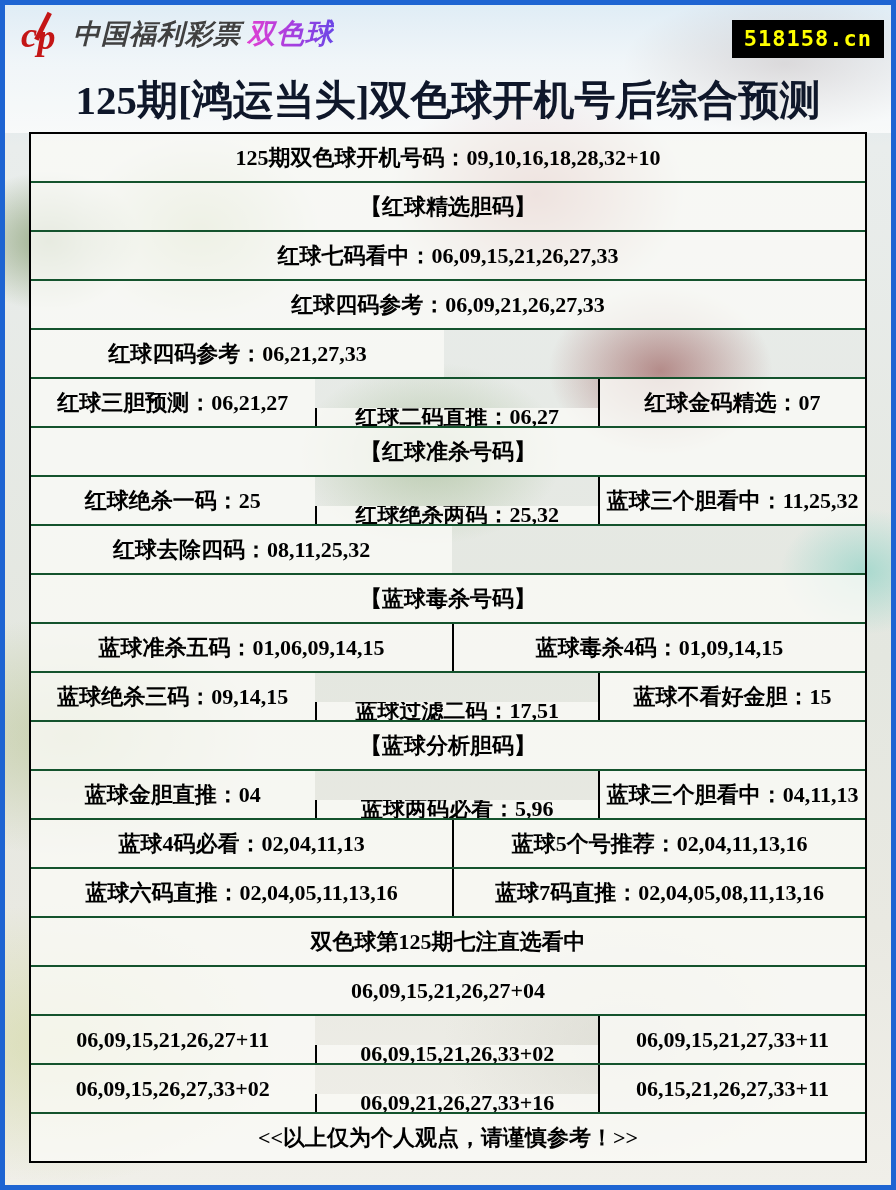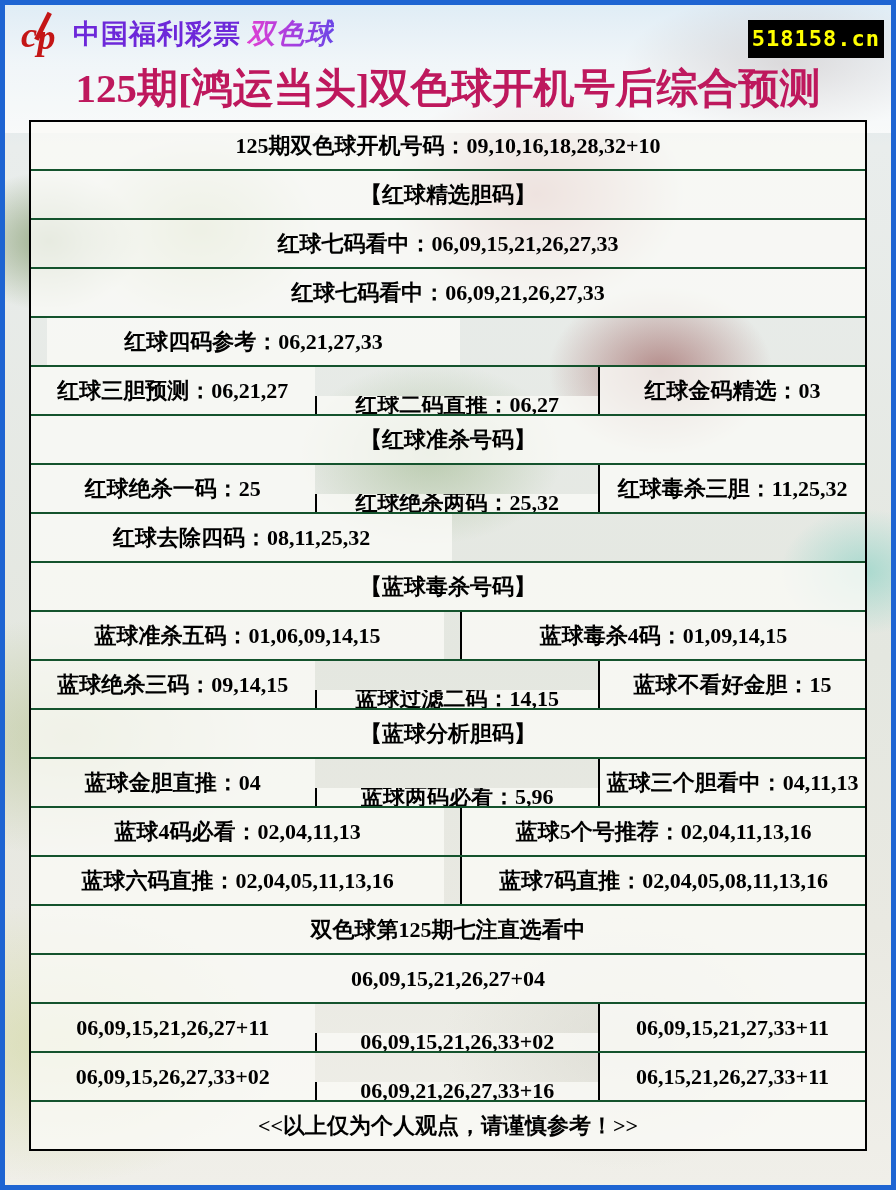--- a/index.html
+++ b/index.html
@@ -35,40 +35,40 @@
     content:"";position:absolute;top:0;left:0;right:0;height:128px;
     background:linear-gradient(180deg,rgba(255,255,255,.55),rgba(255,255,255,.72));
   }
   .content{position:absolute;inset:0;z-index:1;}
   
   .header{position:relative;height:58px;}
   .logo{position:absolute;left:16px;top:6px;display:flex;align-items:center;gap:6px;}
   .logo svg{width:46px;height:46px;}
   .logo-cn{
     font-family:"Liberation Sans","DejaVu Sans",sans-serif;
-    font-weight:bold;font-size:27px;color:#6d28d9;letter-spacing:1px;
+    font-weight:bold;font-size:27px;color:#404040;letter-spacing:1px;font-style:italic;
   }
   .logo-brand{
     font-family:"Liberation Sans","DejaVu Sans",sans-serif;
     font-weight:bold;font-size:28px;font-style:italic;letter-spacing:1px;
     background:linear-gradient(90deg,#e23fd2 0%,#a33fe0 55%,#6b46e6 100%);
     -webkit-background-clip:text;background-clip:text;color:transparent;
   }
   .badge{
     position:absolute;right:7px;top:15px;
     background:#000;color:#ffff00;
     font-family:"DejaVu Sans Mono","Liberation Mono",monospace;
     font-weight:bold;font-size:22px;line-height:38px;
-    padding:0 4px;letter-spacing:1px;
+    padding:0 12px;letter-spacing:1px;
   }
   
   .title{
-    margin:2px 10px 8px 10px;
+    margin:14px 10px 8px 10px;
     text-align:center;
-    font-size:41px;font-weight:bold;color:#be185d;
+    font-size:41px;font-weight:bold;color:#0f172a;
     line-height:1.15;white-space:nowrap;font-family:Liberation Serif, serif;
   }
   
   .ptable{
     width:838px;margin:0 auto;
     box-sizing:border-box;
     border:2px solid #000;
   }
   .prow{
     display:flex;
@@ -79,21 +79,21 @@
   .pcell{
     box-sizing:border-box;
     display:flex;align-items:center;justify-content:center;
     border-left:2px solid #000;
     background:rgba(250,250,246,.80);
     font-size:22px;font-weight:bold;color:#000;
     white-space:nowrap;overflow:hidden;
   }
   .pcell:first-child{border-left:none;}
   .w-full{width:100%;}
-  .w-h1{width:50.5%;} .w-h2{width:49.5%;margin-left:16px;}
+  .w-h1{width:50.5%;} .w-h2{width:49.5%;}
   .w-t1{width:34%;} .w-t2{width:34%;margin-top:29px;} .w-t3{width:32%;}
 </style>
 </head>
 <body>
 
 <div class="page">
   <div class="bg"></div>
   <div class="content">
 
     <div class="header">
@@ -116,51 +116,51 @@
       <div class="prow">
         <div class="pcell w-full">125期双色球开机号码：09,10,16,18,28,32+10</div>
       </div>
       <div class="prow">
         <div class="pcell w-full">【红球精选胆码】</div>
       </div>
       <div class="prow">
         <div class="pcell w-full">红球七码看中：06,09,15,21,26,27,33</div>
       </div>
       <div class="prow">
-        <div class="pcell w-full">红球七码看中：06,09,21,26,27,33</div>
+        <div class="pcell w-full">红球四码参考：06,09,21,26,27,33</div>
       </div>
       <div class="prow">
         <div class="pcell w-h2">红球四码参考：06,21,27,33</div>
       </div>
       <div class="prow">
         <div class="pcell w-t1">红球三胆预测：06,21,27</div>
         <div class="pcell w-t2">红球二码直推：06,27</div>
-        <div class="pcell w-t3">红球金码精选：03</div>
+        <div class="pcell w-t3">红球金码精选：07</div>
       </div>
       <div class="prow">
         <div class="pcell w-full">【红球准杀号码】</div>
       </div>
       <div class="prow">
         <div class="pcell w-t1">红球绝杀一码：25</div>
         <div class="pcell w-t2">红球绝杀两码：25,32</div>
-        <div class="pcell w-t3">红球毒杀三胆：11,25,32</div>
+        <div class="pcell w-t3">蓝球三个胆看中：11,25,32</div>
       </div>
       <div class="prow">
         <div class="pcell w-h1">红球去除四码：08,11,25,32</div>
       </div>
       <div class="prow">
         <div class="pcell w-full">【蓝球毒杀号码】</div>
       </div>
       <div class="prow">
         <div class="pcell w-h1">蓝球准杀五码：01,06,09,14,15</div>
         <div class="pcell w-h2">蓝球毒杀4码：01,09,14,15</div>
       </div>
       <div class="prow">
         <div class="pcell w-t1">蓝球绝杀三码：09,14,15</div>
-        <div class="pcell w-t2">蓝球过滤二码：14,15</div>
+        <div class="pcell w-t2">蓝球过滤二码：17,51</div>
         <div class="pcell w-t3">蓝球不看好金胆：15</div>
       </div>
       <div class="prow">
         <div class="pcell w-full">【蓝球分析胆码】</div>
       </div>
       <div class="prow">
         <div class="pcell w-t1">蓝球金胆直推：04</div>
         <div class="pcell w-t2">蓝球两码必看：5,96</div>
         <div class="pcell w-t3">蓝球三个胆看中：04,11,13</div>
       </div>

